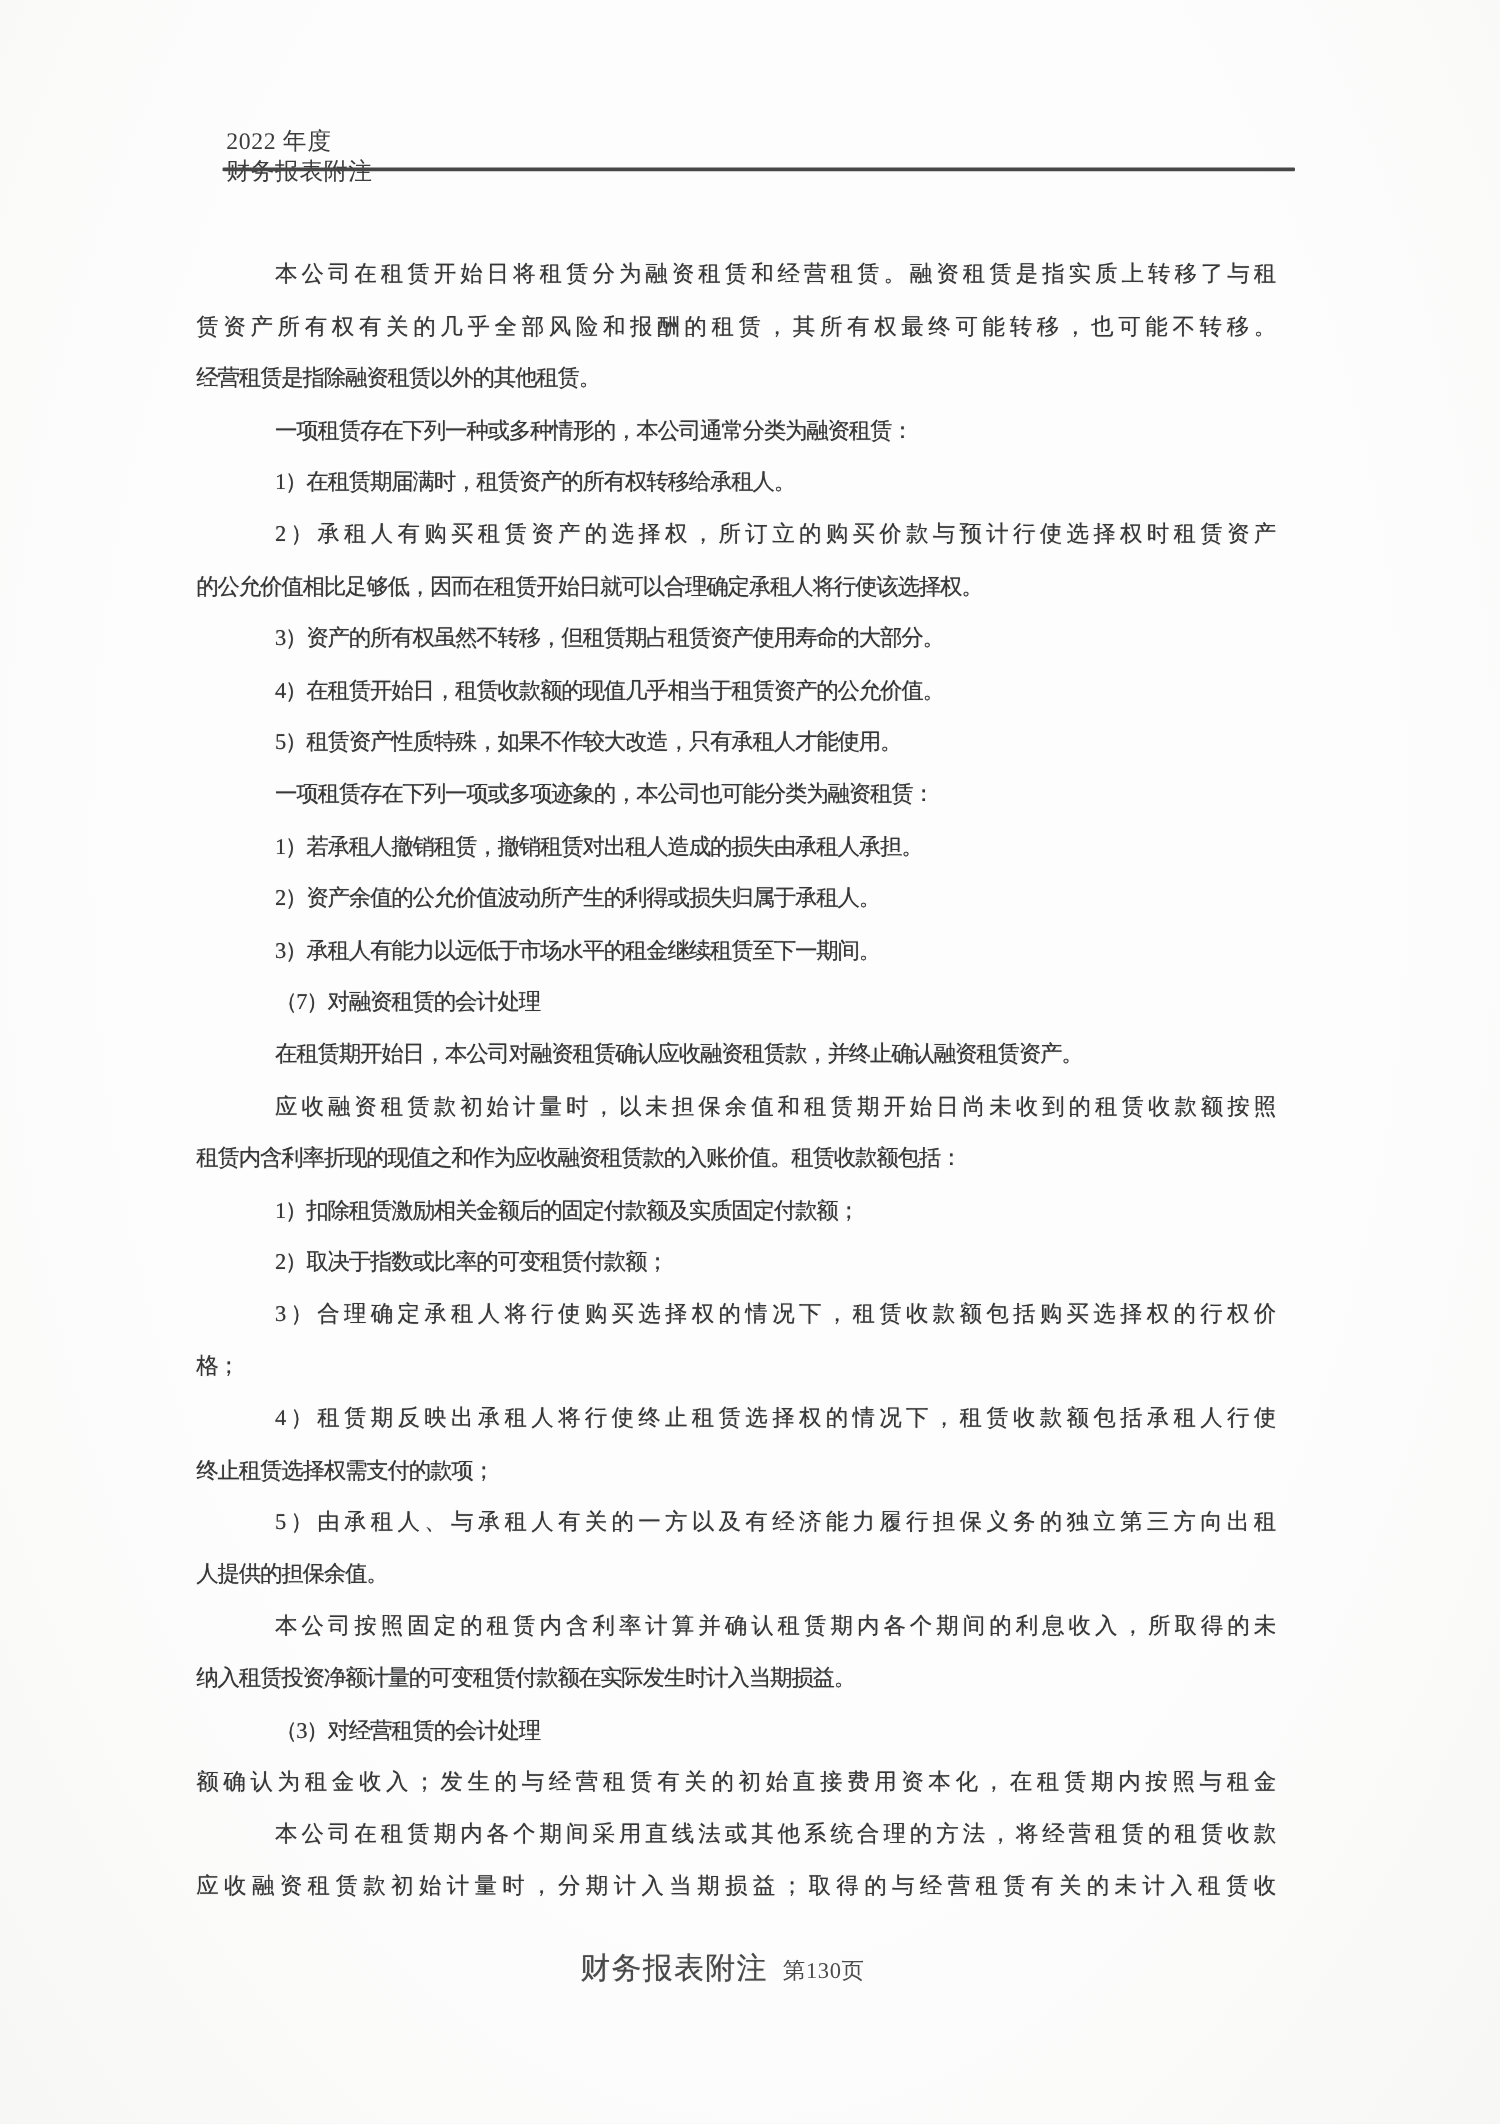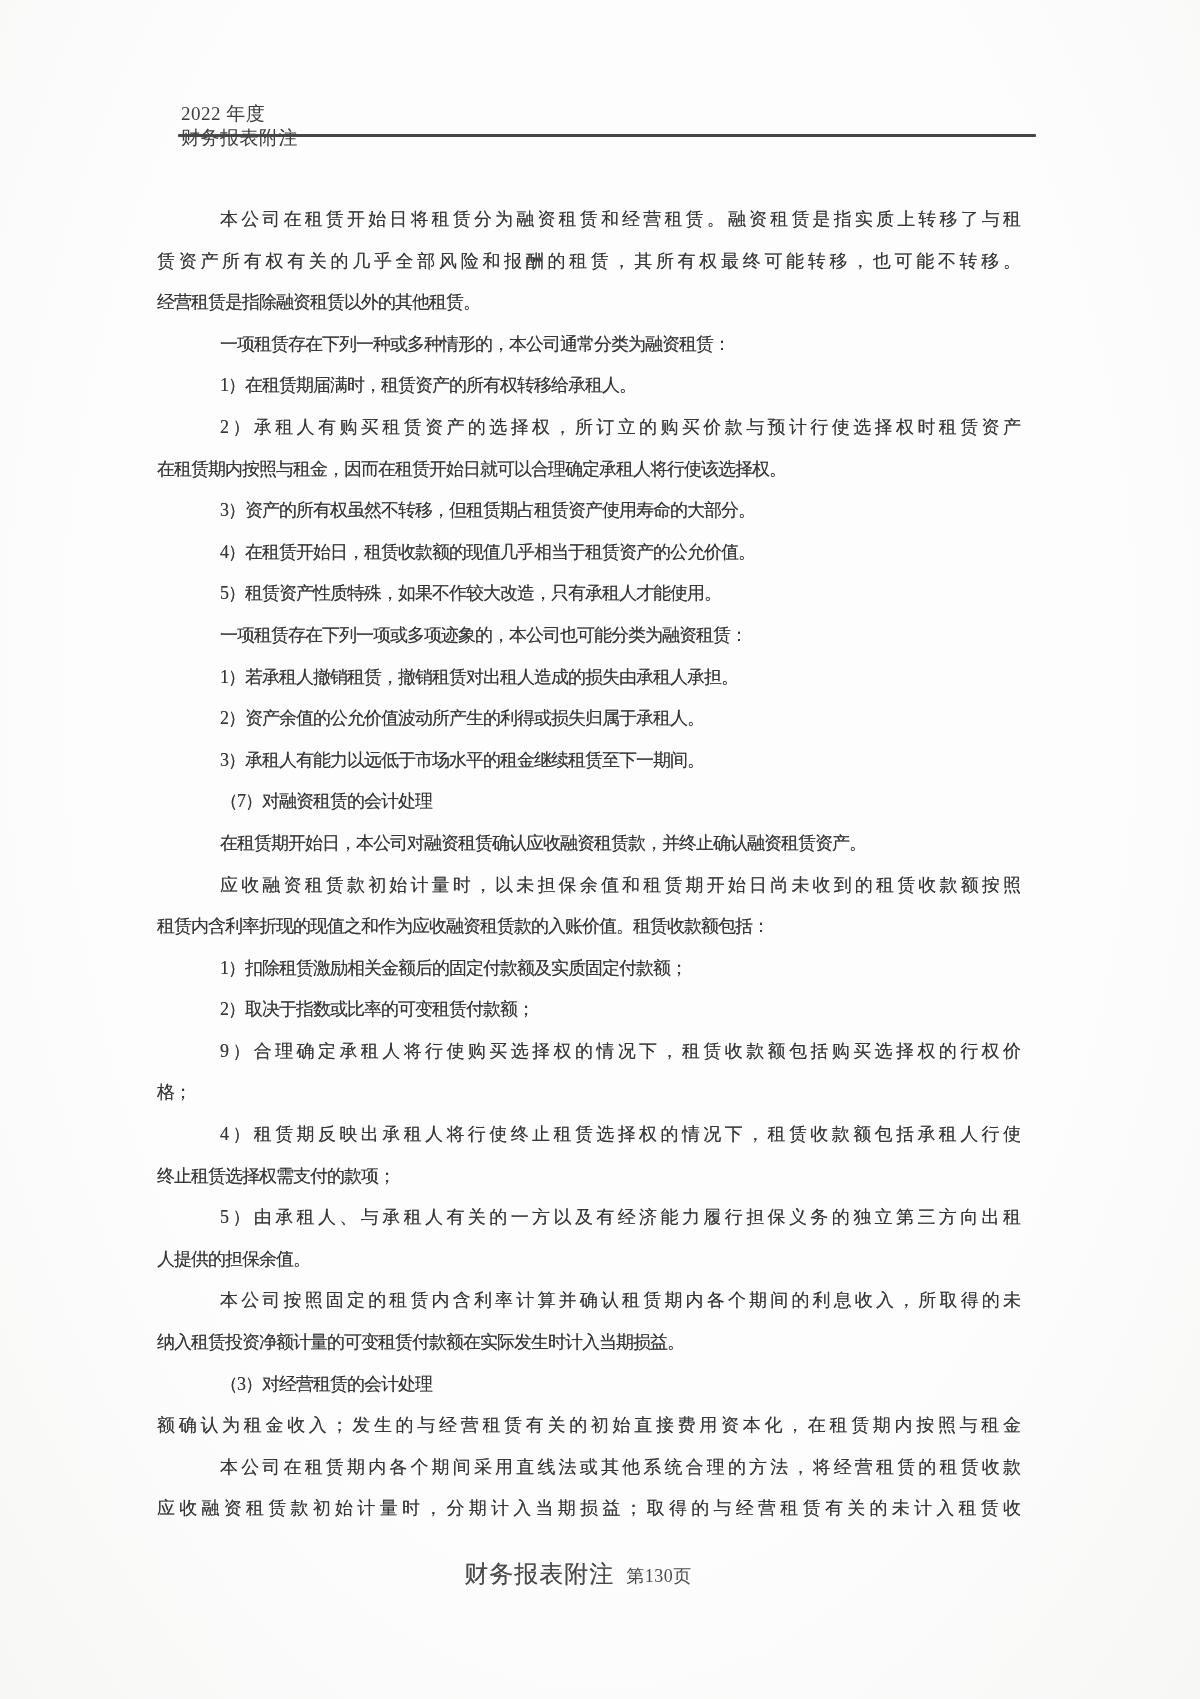--- a/index.html
+++ b/index.html
@@ -87,35 +87,35 @@
 
   <div class="header-rule"></div>
 
   <div class="doc-body">
       <div class="line indent fill">本公司在租赁开始日将租赁分为融资租赁和经营租赁。融资租赁是指实质上转移了与租</div>
       <div class="line fill">赁资产所有权有关的几乎全部风险和报酬的租赁，其所有权最终可能转移，也可能不转移。</div>
       <div class="line">经营租赁是指除融资租赁以外的其他租赁。</div>
       <div class="line indent">一项租赁存在下列一种或多种情形的，本公司通常分类为融资租赁：</div>
       <div class="line indent">1）在租赁期届满时，租赁资产的所有权转移给承租人。</div>
       <div class="line indent fill">2）承租人有购买租赁资产的选择权，所订立的购买价款与预计行使选择权时租赁资产</div>
-      <div class="line">在租赁期内按照与租金，因而在租赁开始日就可以合理确定承租人将行使该选择权。</div>
+      <div class="line">的公允价值相比足够低，因而在租赁开始日就可以合理确定承租人将行使该选择权。</div>
       <div class="line indent">3）资产的所有权虽然不转移，但租赁期占租赁资产使用寿命的大部分。</div>
       <div class="line indent">4）在租赁开始日，租赁收款额的现值几乎相当于租赁资产的公允价值。</div>
       <div class="line indent">5）租赁资产性质特殊，如果不作较大改造，只有承租人才能使用。</div>
       <div class="line indent">一项租赁存在下列一项或多项迹象的，本公司也可能分类为融资租赁：</div>
       <div class="line indent">1）若承租人撤销租赁，撤销租赁对出租人造成的损失由承租人承担。</div>
       <div class="line indent">2）资产余值的公允价值波动所产生的利得或损失归属于承租人。</div>
       <div class="line indent">3）承租人有能力以远低于市场水平的租金继续租赁至下一期间。</div>
       <div class="line indent">（7）对融资租赁的会计处理</div>
       <div class="line indent">在租赁期开始日，本公司对融资租赁确认应收融资租赁款，并终止确认融资租赁资产。</div>
       <div class="line indent fill">应收融资租赁款初始计量时，以未担保余值和租赁期开始日尚未收到的租赁收款额按照</div>
       <div class="line">租赁内含利率折现的现值之和作为应收融资租赁款的入账价值。租赁收款额包括：</div>
       <div class="line indent">1）扣除租赁激励相关金额后的固定付款额及实质固定付款额；</div>
       <div class="line indent">2）取决于指数或比率的可变租赁付款额；</div>
-      <div class="line indent fill">9）合理确定承租人将行使购买选择权的情况下，租赁收款额包括购买选择权的行权价</div>
+      <div class="line indent fill">3）合理确定承租人将行使购买选择权的情况下，租赁收款额包括购买选择权的行权价</div>
       <div class="line">格；</div>
       <div class="line indent fill">4）租赁期反映出承租人将行使终止租赁选择权的情况下，租赁收款额包括承租人行使</div>
       <div class="line">终止租赁选择权需支付的款项；</div>
       <div class="line indent fill">5）由承租人、与承租人有关的一方以及有经济能力履行担保义务的独立第三方向出租</div>
       <div class="line">人提供的担保余值。</div>
       <div class="line indent fill">本公司按照固定的租赁内含利率计算并确认租赁期内各个期间的利息收入，所取得的未</div>
       <div class="line">纳入租赁投资净额计量的可变租赁付款额在实际发生时计入当期损益。</div>
       <div class="line indent">（3）对经营租赁的会计处理</div>
       <div class="line fill">额确认为租金收入；发生的与经营租赁有关的初始直接费用资本化，在租赁期内按照与租金</div>
       <div class="line indent fill">本公司在租赁期内各个期间采用直线法或其他系统合理的方法，将经营租赁的租赁收款</div>

